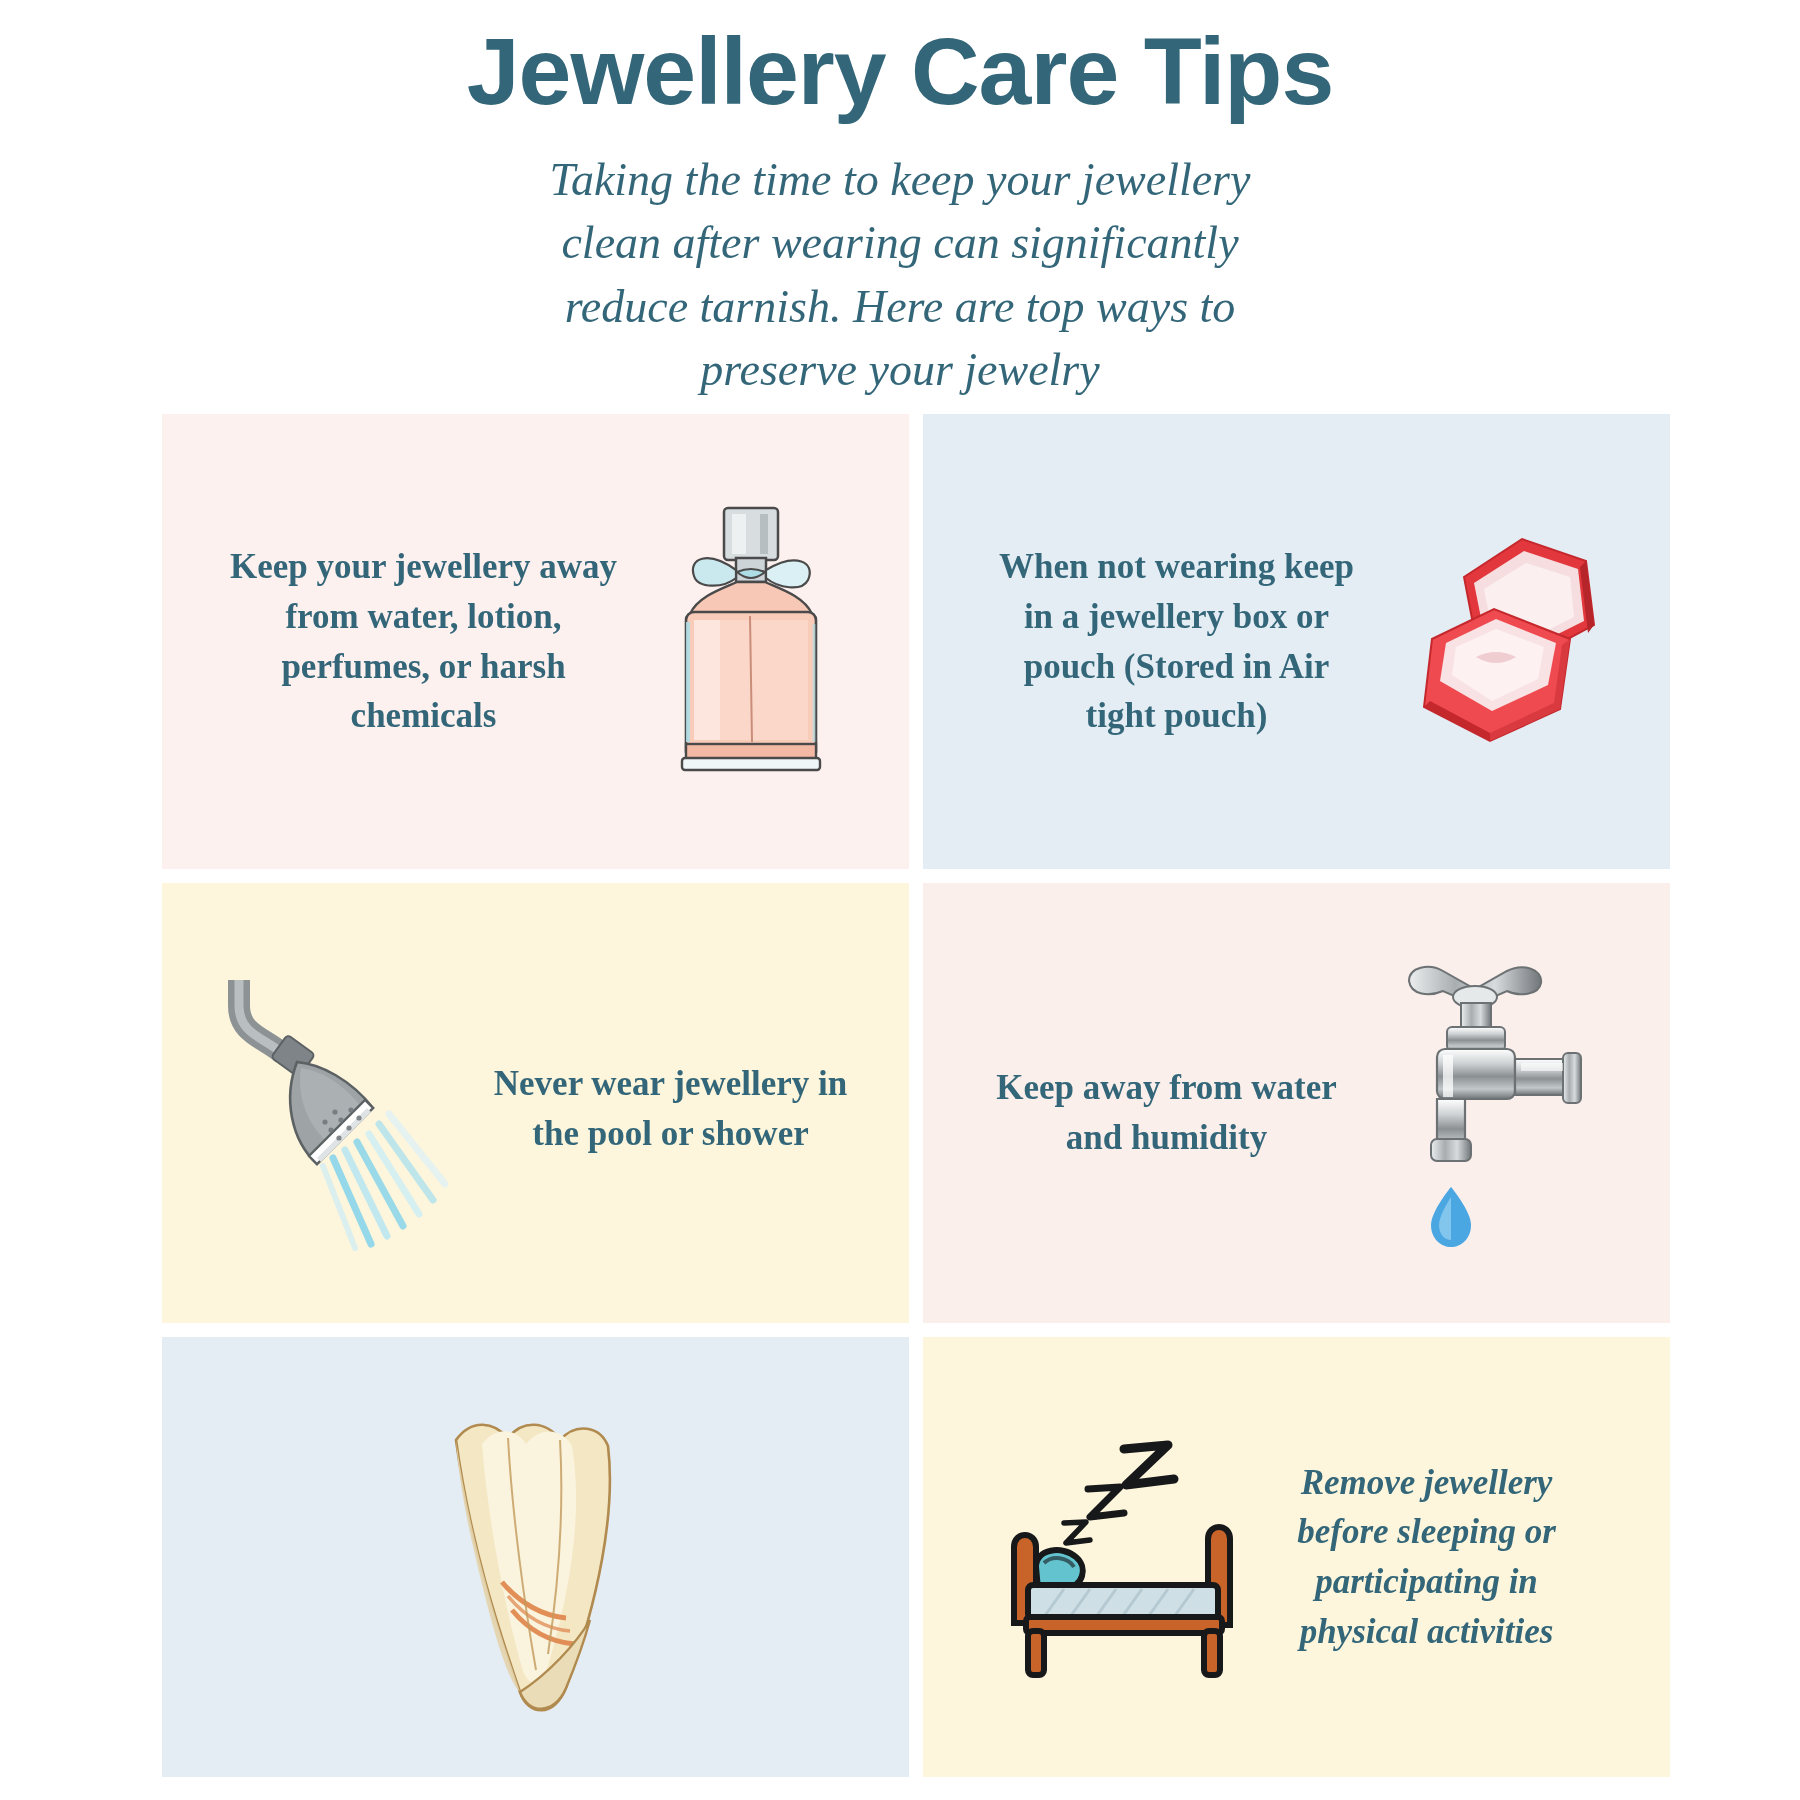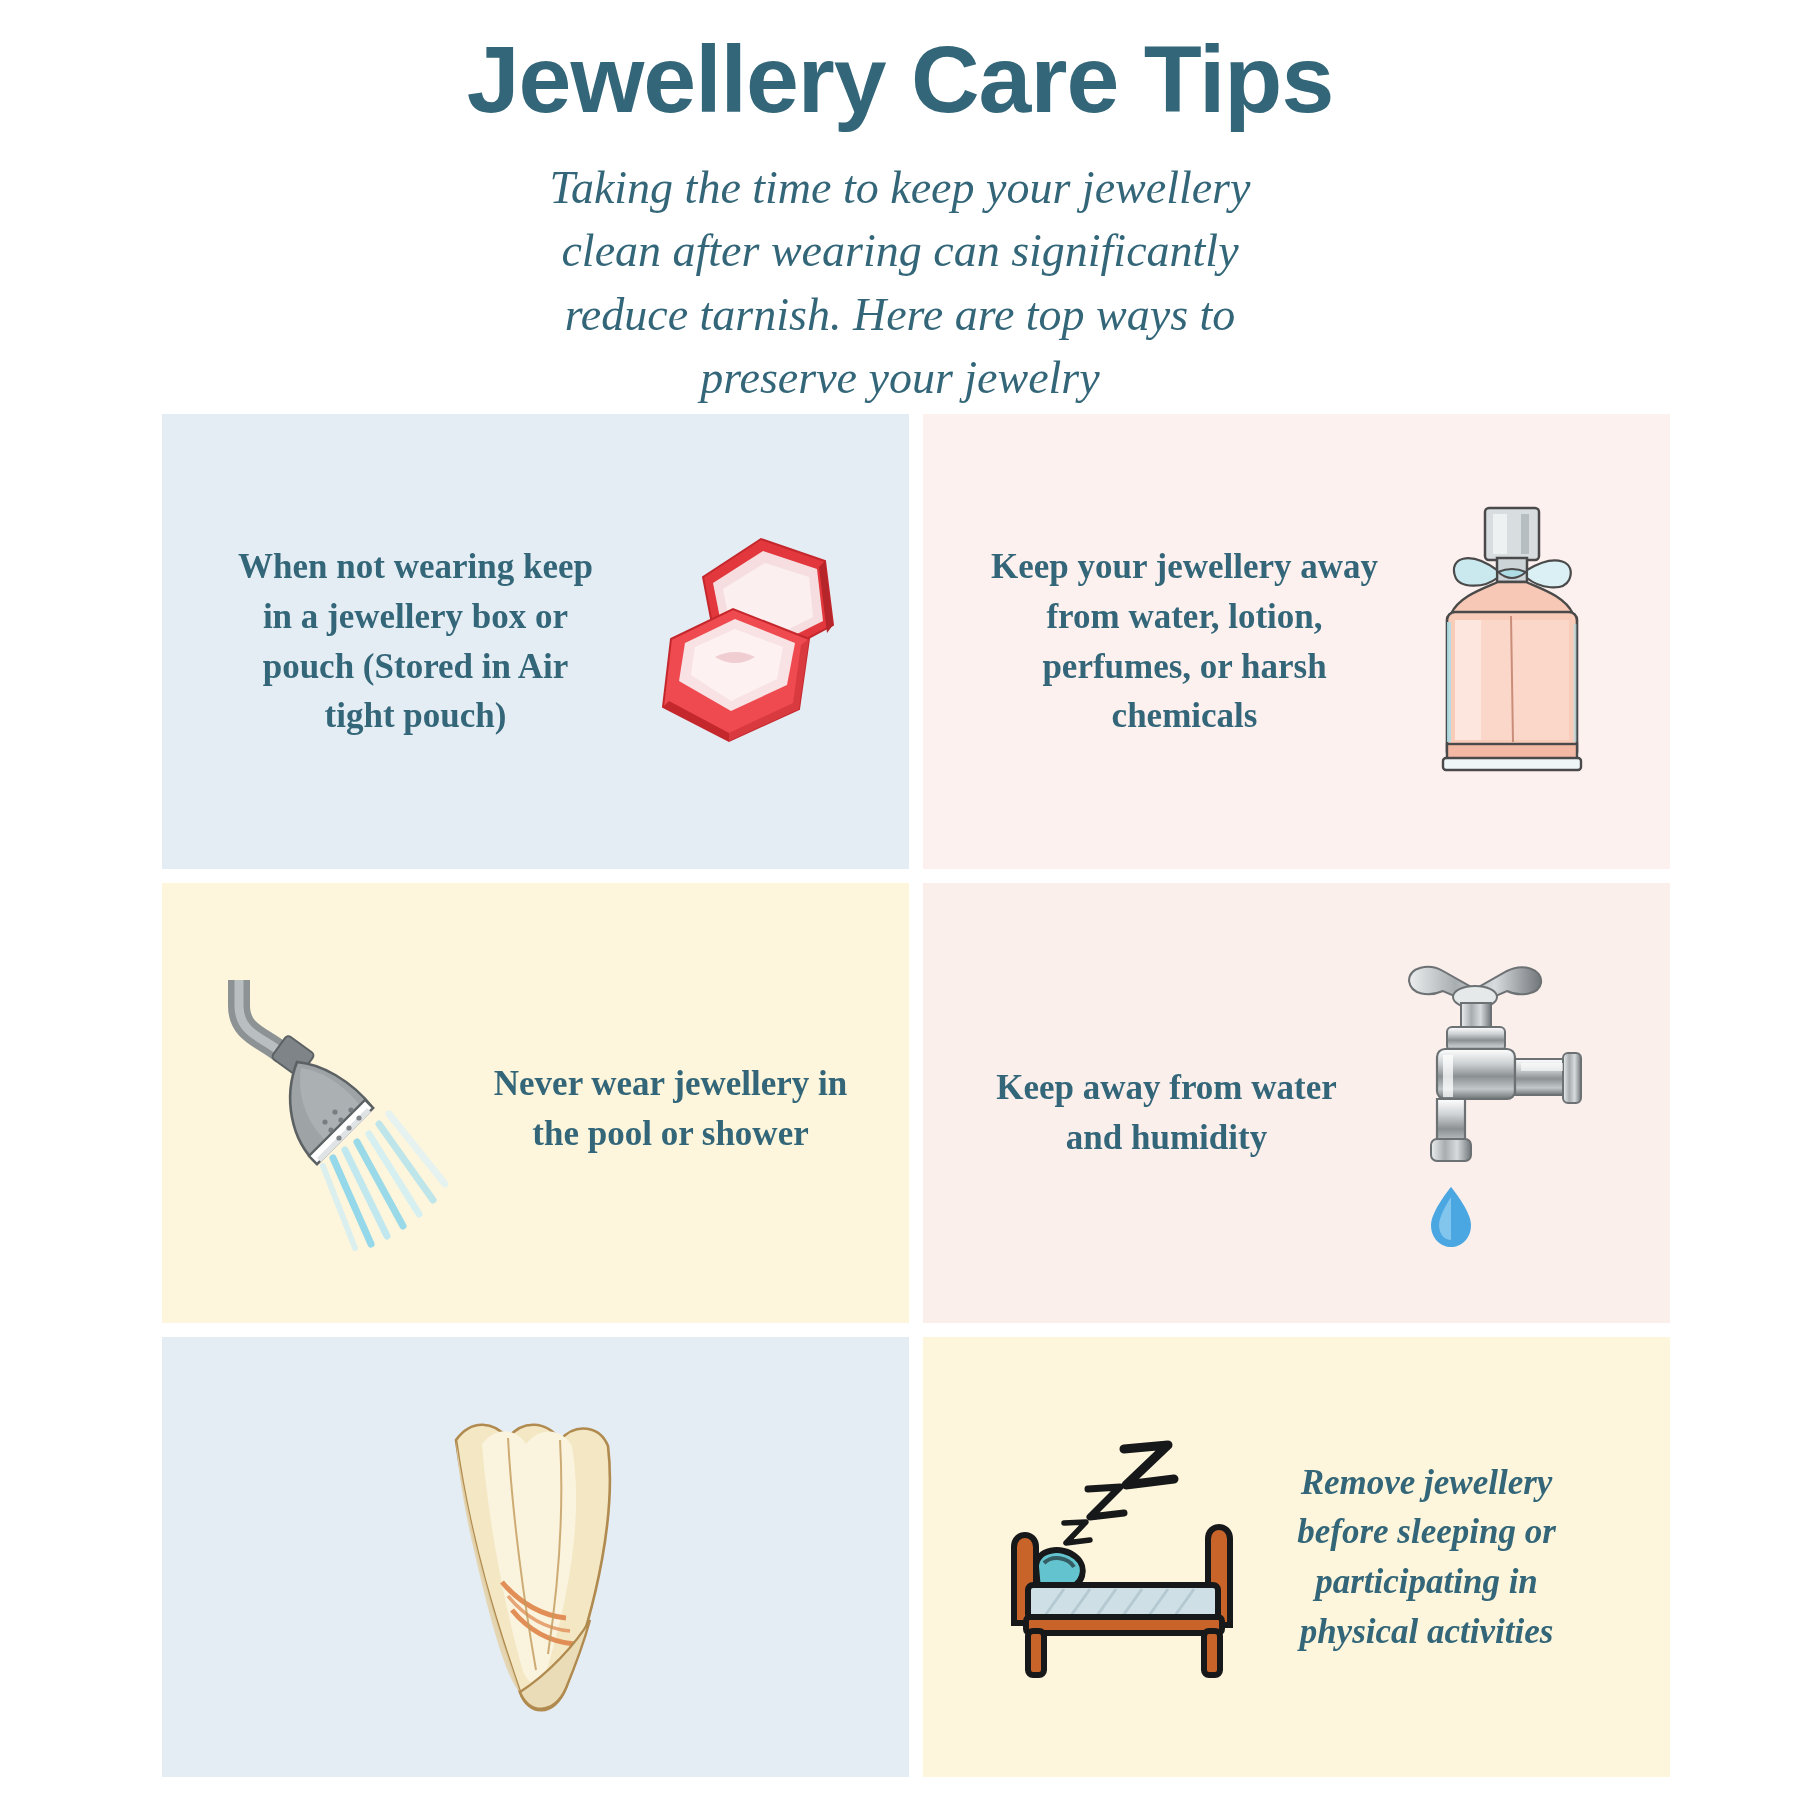--- a/index.html
+++ b/index.html
@@ -5,21 +5,21 @@
   html,body{margin:0;padding:0;}
   body{
     width:1800px;height:1800px;
     background:#ffffff;
     font-family:"Liberation Sans",sans-serif;
     overflow:hidden;
   }
   .page{position:relative;width:1800px;height:1800px;box-sizing:border-box;}
 
   
-  .header{padding-top:30px;text-align:center;}
+  .header{padding-top:22px;text-align:center;}
   .title{
     font-family:"Liberation Sans",sans-serif;
     font-weight:bold;
     font-size:95px;
     letter-spacing:-1px;
     color:#336678;
     line-height:1.05;
     margin:0;
   }
   .subtitle{
@@ -92,20 +92,52 @@
 
 <div class="page">
 
   <div class="header">
     <h1 class="title">Jewellery Care Tips</h1>
     <p class="subtitle">Taking the time to keep your jewellery clean after wearing can significantly reduce tarnish. Here are top ways to preserve your jewelry</p>
   </div>
 
   <div class="grid">
 
+    <div class="card text-left" id="card1" style="background:#FDF1EF;">
+      <div class="card-text">Keep your jewellery away from water, lotion, perfumes, or harsh chemicals</div>
+      <div class="art">
+        <svg width="230" height="300" viewBox="0 0 230 300">
+
+          <rect x="88" y="16" width="54" height="52" rx="4" fill="#d8dde0" stroke="#4a4a4a" stroke-width="2.5"></rect>
+          <rect x="96" y="22" width="14" height="40" fill="#f2f4f5" opacity="0.85"></rect>
+          <rect x="124" y="22" width="8" height="40" fill="#a9b0b4" opacity="0.7"></rect>
+
+          <rect x="100" y="66" width="30" height="24" fill="#cdd4d8" stroke="#4a4a4a" stroke-width="2.5"></rect>
+
+          <path d="M100 78 C72 58, 52 66, 58 84 C62 97, 88 96, 100 86 Z" fill="#c9e9ef" stroke="#4a4a4a" stroke-width="2.2"></path>
+          <path d="M130 78 C160 60, 180 70, 172 88 C166 100, 142 96, 130 86 Z" fill="#daf0f4" stroke="#4a4a4a" stroke-width="2.2"></path>
+          <path d="M101 80 q14 -6 28 0 q-14 12 -28 0 Z" fill="#aedde6" stroke="#4a4a4a" stroke-width="2"></path>
+
+          <path d="M101 90 C88 96, 62 104, 54 122 L176 122 C168 104, 142 96, 129 90 Z" fill="#f8c8b6" stroke="#4a4a4a" stroke-width="2.4"></path>
+
+          <rect x="50" y="120" width="130" height="148" rx="8" fill="#f9cbb9" stroke="#4a4a4a" stroke-width="2.6"></rect>
+          <rect x="58" y="128" width="114" height="120" fill="#fbd9cb" opacity="0.85"></rect>
+          <rect x="58" y="128" width="26" height="120" fill="#fdeae3" opacity="0.8"></rect>
+
+          <path d="M114 124 L116 250" stroke="#c98d79" stroke-width="2" fill="none"></path>
+
+          <rect x="50" y="252" width="130" height="16" fill="#f4b9a4" stroke="#4a4a4a" stroke-width="2.4"></rect>
+          <rect x="46" y="266" width="138" height="12" rx="3" fill="#eef6f8" stroke="#4a4a4a" stroke-width="2.4"></rect>
+
+          <path d="M52 130 L52 250" stroke="#aedde6" stroke-width="4" fill="none" opacity="0.9"></path>
+          <path d="M178 132 L178 250" stroke="#aedde6" stroke-width="3" fill="none" opacity="0.6"></path>
+        </svg>
+      </div>
+    </div>
+
     <div class="card text-left" id="card2" style="background:#E5EDF4;">
       <div class="card-text">When not wearing keep in a jewellery box or pouch (Stored in Air tight pouch)</div>
       <div class="art">
         <svg width="250" height="250" viewBox="0 0 250 250">
 
           <g transform="translate(0,0)">
             <path d="M92 60 L150 22 L214 44 L222 108 L166 138 L102 112 Z" fill="#e2373c" stroke="#c4282d" stroke-width="2"></path>
             <path d="M102 66 L152 34 L206 52 L212 104 L164 128 L110 106 Z" fill="#f6dee0"></path>
             <path d="M112 72 L154 46 L198 60 L202 100 L162 120 L118 102 Z" fill="#fbeff0"></path>
             <path d="M214 44 L222 108 L216 116 L208 50 Z" fill="#b6252a"></path>
@@ -113,52 +145,20 @@
 
           <path d="M60 122 L122 92 L198 122 L188 192 L118 224 L52 190 Z" fill="#ef4a50" stroke="#c4282d" stroke-width="2"></path>
 
           <path d="M74 126 L124 102 L184 126 L176 168 L120 194 L68 164 Z" fill="#f8e2e4"></path>
           <path d="M84 130 L124 112 L172 130 L166 162 L120 184 L80 158 Z" fill="#fdf1f2"></path>
 
           <path d="M104 140 q20 -10 40 0 q-20 12 -40 0 Z" fill="#f0cdd0"></path>
 
           <path d="M118 224 L188 192 L198 122 L190 128 L182 186 L118 216 Z" fill="#d93a40"></path>
           <path d="M52 190 L118 224 L118 216 L58 184 Z" fill="#c4282d"></path>
-        </svg>
-      </div>
-    </div>
-
-    <div class="card text-left" id="card1" style="background:#FDF1EF;">
-      <div class="card-text">Keep your jewellery away from water, lotion, perfumes, or harsh chemicals</div>
-      <div class="art">
-        <svg width="230" height="300" viewBox="0 0 230 300">
-
-          <rect x="88" y="16" width="54" height="52" rx="4" fill="#d8dde0" stroke="#4a4a4a" stroke-width="2.5"></rect>
-          <rect x="96" y="22" width="14" height="40" fill="#f2f4f5" opacity="0.85"></rect>
-          <rect x="124" y="22" width="8" height="40" fill="#a9b0b4" opacity="0.7"></rect>
-
-          <rect x="100" y="66" width="30" height="24" fill="#cdd4d8" stroke="#4a4a4a" stroke-width="2.5"></rect>
-
-          <path d="M100 78 C72 58, 52 66, 58 84 C62 97, 88 96, 100 86 Z" fill="#c9e9ef" stroke="#4a4a4a" stroke-width="2.2"></path>
-          <path d="M130 78 C160 60, 180 70, 172 88 C166 100, 142 96, 130 86 Z" fill="#daf0f4" stroke="#4a4a4a" stroke-width="2.2"></path>
-          <path d="M101 80 q14 -6 28 0 q-14 12 -28 0 Z" fill="#aedde6" stroke="#4a4a4a" stroke-width="2"></path>
-
-          <path d="M101 90 C88 96, 62 104, 54 122 L176 122 C168 104, 142 96, 129 90 Z" fill="#f8c8b6" stroke="#4a4a4a" stroke-width="2.4"></path>
-
-          <rect x="50" y="120" width="130" height="148" rx="8" fill="#f9cbb9" stroke="#4a4a4a" stroke-width="2.6"></rect>
-          <rect x="58" y="128" width="114" height="120" fill="#fbd9cb" opacity="0.85"></rect>
-          <rect x="58" y="128" width="26" height="120" fill="#fdeae3" opacity="0.8"></rect>
-
-          <path d="M114 124 L116 250" stroke="#c98d79" stroke-width="2" fill="none"></path>
-
-          <rect x="50" y="252" width="130" height="16" fill="#f4b9a4" stroke="#4a4a4a" stroke-width="2.4"></rect>
-          <rect x="46" y="266" width="138" height="12" rx="3" fill="#eef6f8" stroke="#4a4a4a" stroke-width="2.4"></rect>
-
-          <path d="M52 130 L52 250" stroke="#aedde6" stroke-width="4" fill="none" opacity="0.9"></path>
-          <path d="M178 132 L178 250" stroke="#aedde6" stroke-width="3" fill="none" opacity="0.6"></path>
         </svg>
       </div>
     </div>
 
     <div class="card text-right" id="card3" style="background:#FDF5DC;">
       <div class="art">
         <svg width="250" height="290" viewBox="0 0 250 290">
 
           <path d="M18 22 L18 48 C18 76, 44 80, 62 96" stroke="#8d9295" stroke-width="22" fill="none" stroke-linecap="butt"></path>
           <path d="M18 22 L18 48 C18 76, 44 80, 62 96" stroke="#b9bec1" stroke-width="9" fill="none" stroke-linecap="butt"></path>

